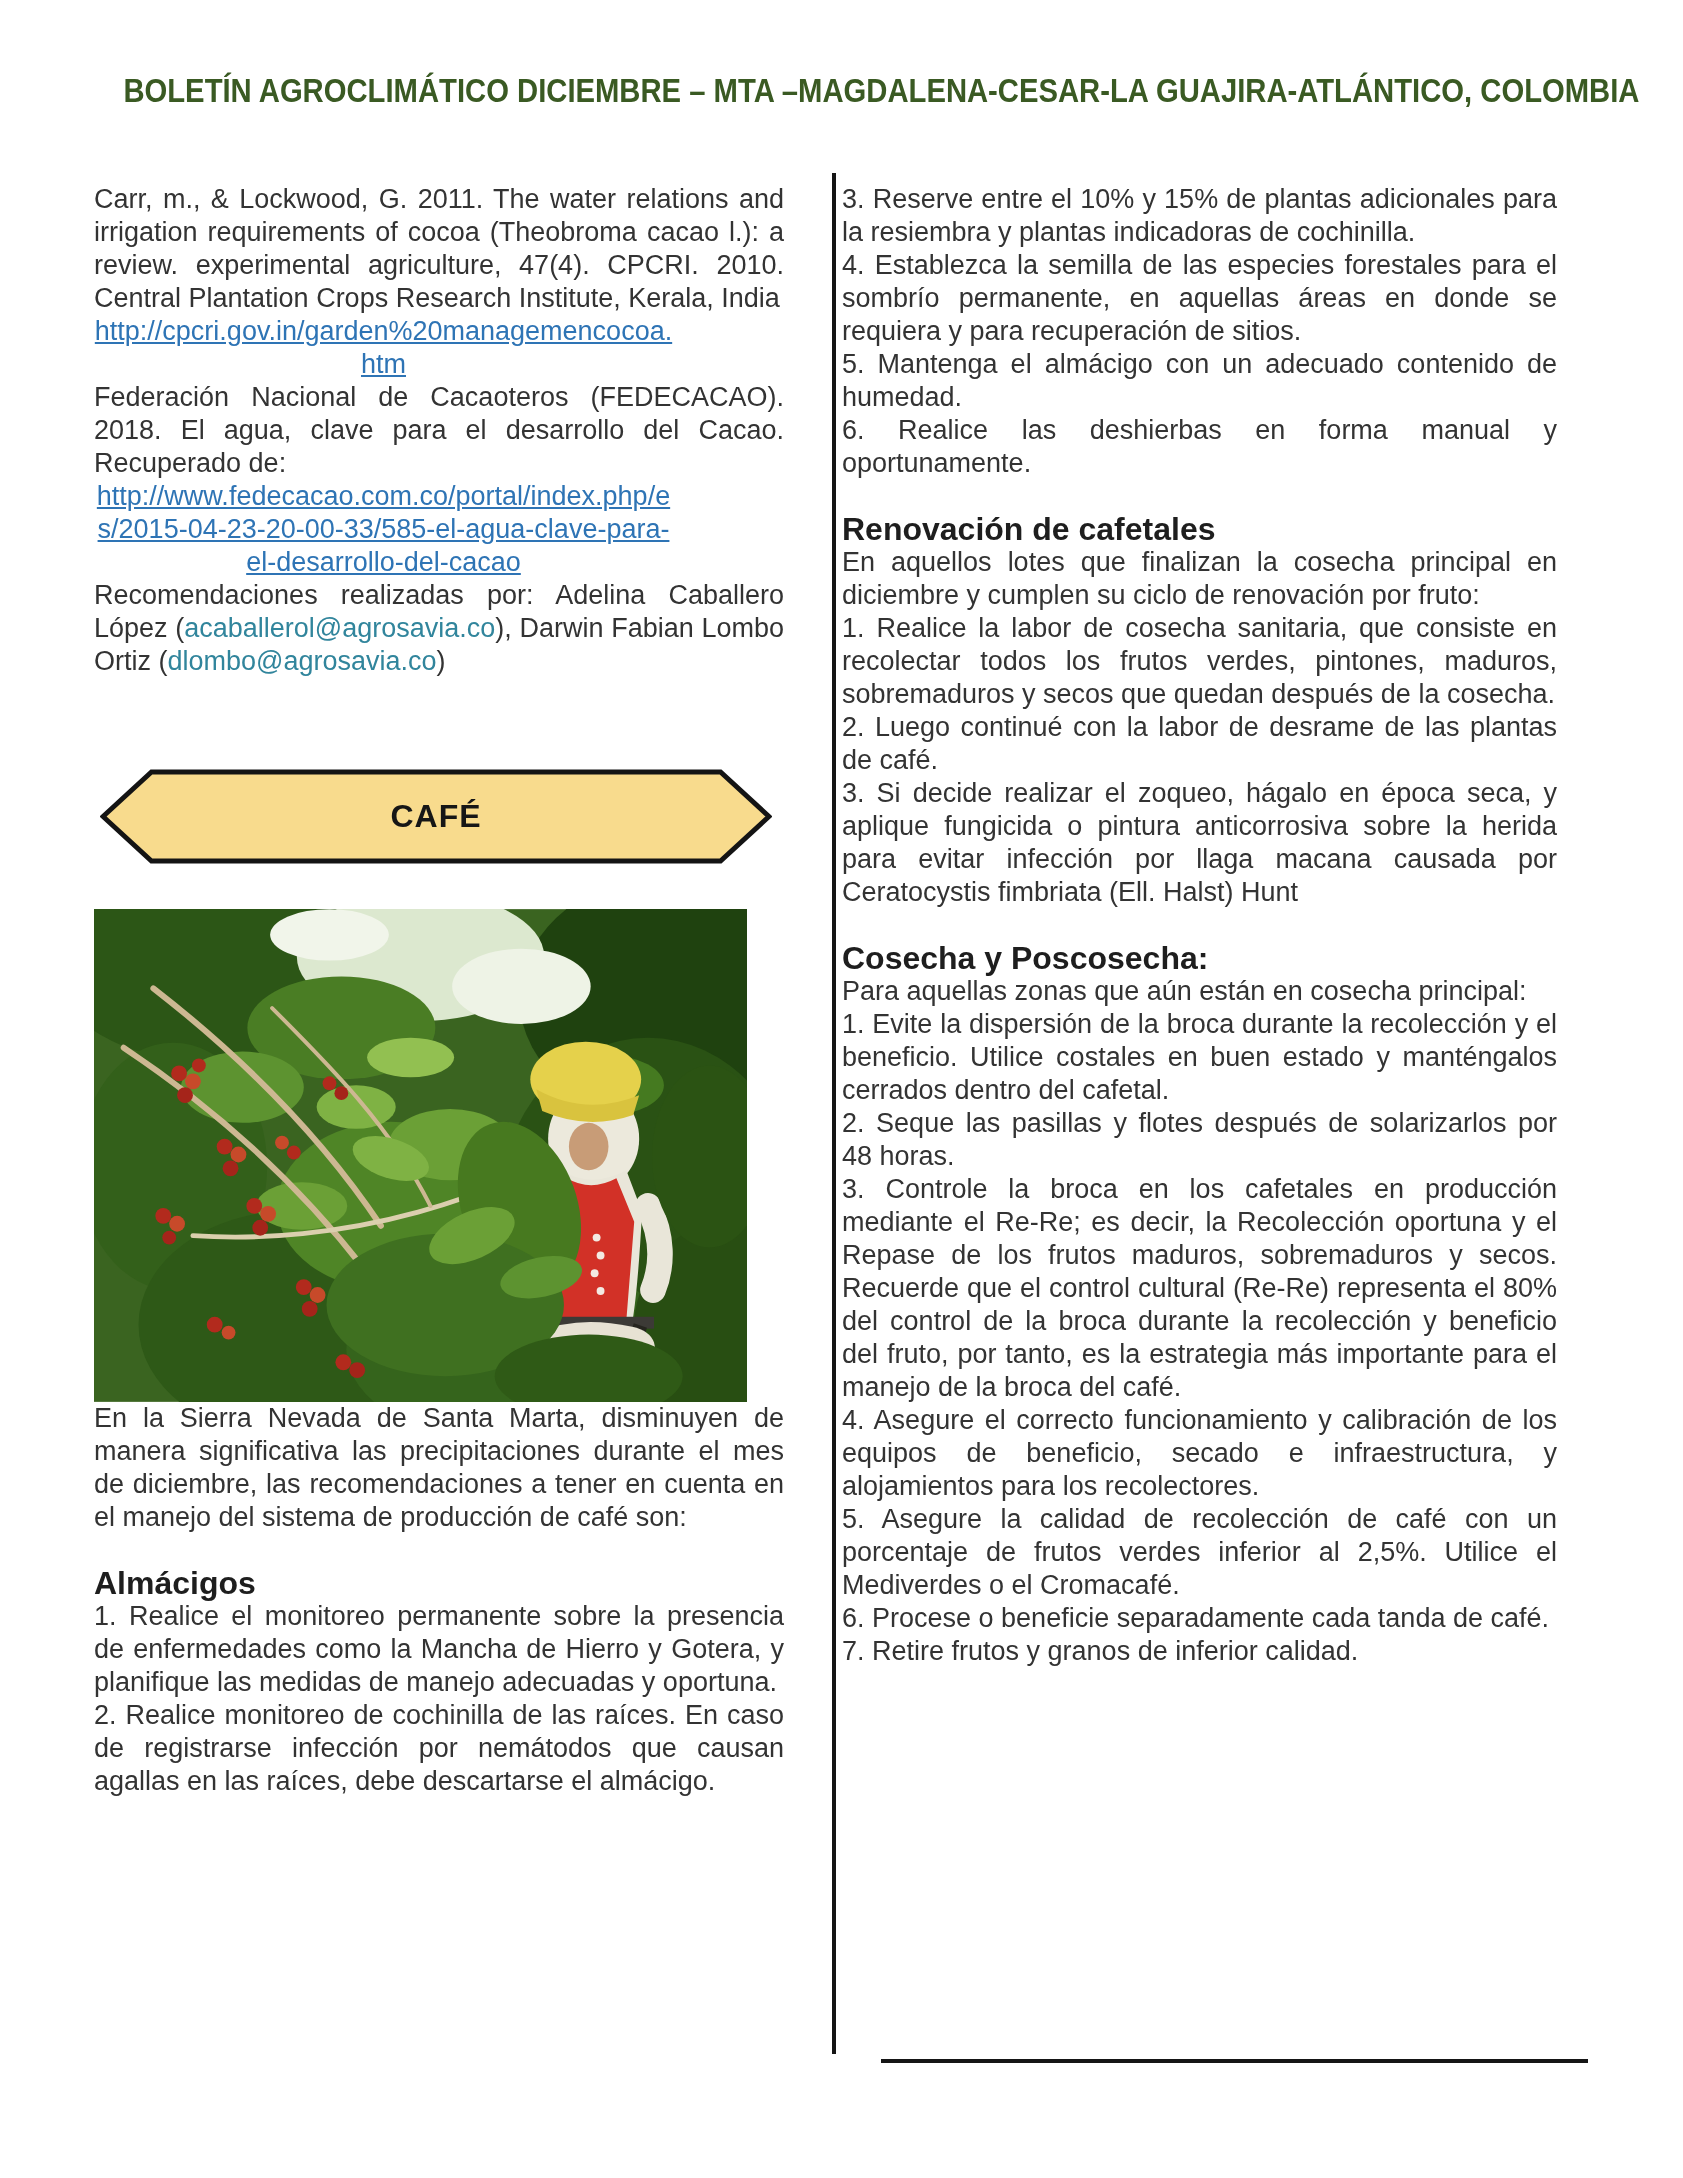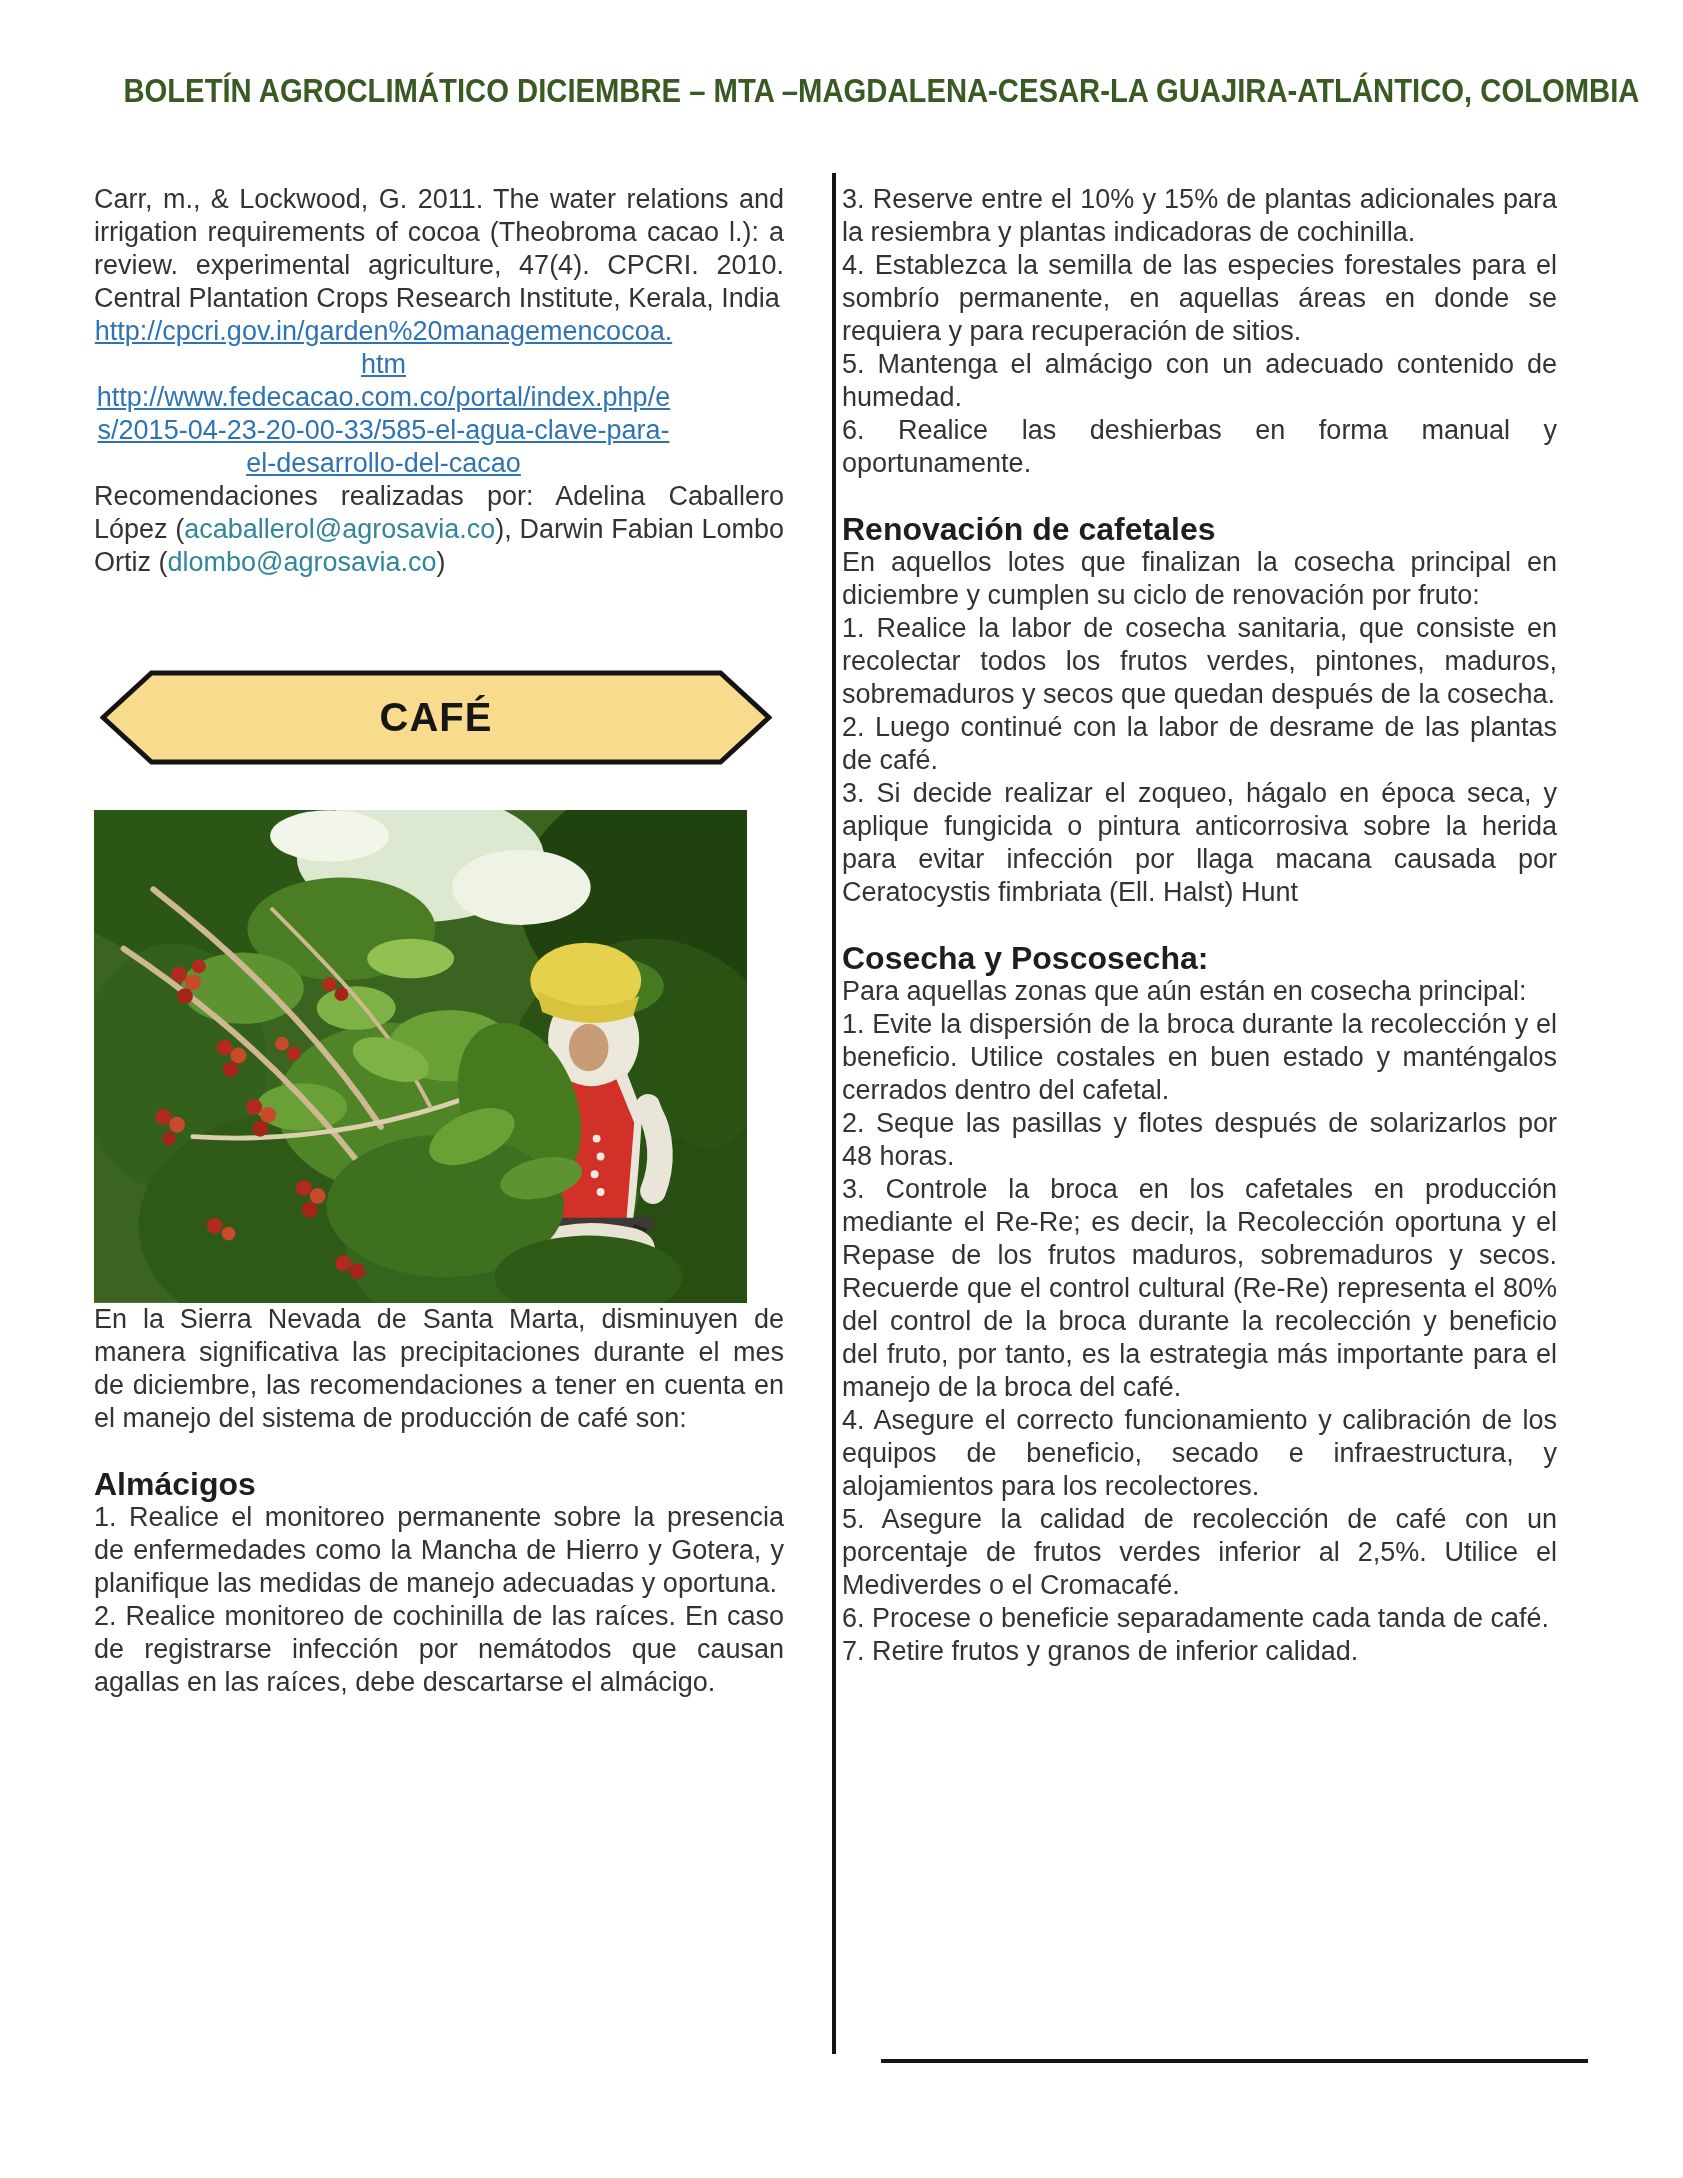--- a/index.html
+++ b/index.html
@@ -32,39 +32,40 @@
   }
   .bottom-rule {
     position:absolute; left:881px; top:2059px; width:707px; height:4px;
     background:var(--rule-black,#151515);
   }
   .banner { position:relative; width:672px; height:95px; margin:91px 0 0 6px; }
   .banner svg { position:absolute; left:0; top:0; }
   .banner-label {
     position:absolute; left:0; top:0; width:100%; height:100%;
     display:flex; align-items:center; justify-content:center;
-    font-weight:bold; font-size:40px; letter-spacing:1px; color:#161616;
+    font-weight:bold; font-size:32px; letter-spacing:1px; color:#161616;
   }
   .photo { display:block; margin-top:45px; }
   .intro-p { margin-top:22px; }
 </style>
 </head>
 <body>
 
 <div class="page">
 
   <div class="header">
     <span class="header-inner">BOLETÍN AGROCLIMÁTICO DICIEMBRE – MTA –MAGDALENA-CESAR-LA GUAJIRA-ATLÁNTICO, COLOMBIA</span>
   </div>
 
   <div class="divider"></div>
 
   <div class="col col-left">
     <p class="just">Carr, m., &amp; Lockwood, G. 2011. The water relations and irrigation requirements of cocoa (Theobroma cacao l.): a review. experimental agriculture, 47(4). CPCRI. 2010. Central Plantation Crops Research Institute, Kerala, India</p>
     <a class="url-link" href="#">http://cpcri.gov.in/garden%20managemencocoa.htm</a>
+    <p class="just">Federación Nacional de Cacaoteros (FEDECACAO). 2018. El agua, clave para el desarrollo del Cacao. Recuperado de:</p>
     <a class="url-link" href="#">http://www.fedecacao.com.co/portal/index.php/es/2015-04-23-20-00-33/585-el-agua-clave-para-el-desarrollo-del-cacao</a>
 
     <p class="just mt"><span>Recomendaciones realizadas por: Adelina Caballero López (</span><a class="email-link" href="#">acaballerol@agrosavia.co</a><span>), Darwin Fabian Lombo Ortiz (</span><a class="email-link" href="#">dlombo@agrosavia.co</a><span>)</span></p>
 
     <div class="banner">
       <svg width="672" height="95" viewBox="0 0 679 96">
         <polygon points="3,48 52,3 627,3 676,48 627,93 52,93" fill="#F8DB8D" stroke="#141414" stroke-width="5"></polygon>
       </svg>
       <span class="banner-label">CAFÉ</span>
     </div>

